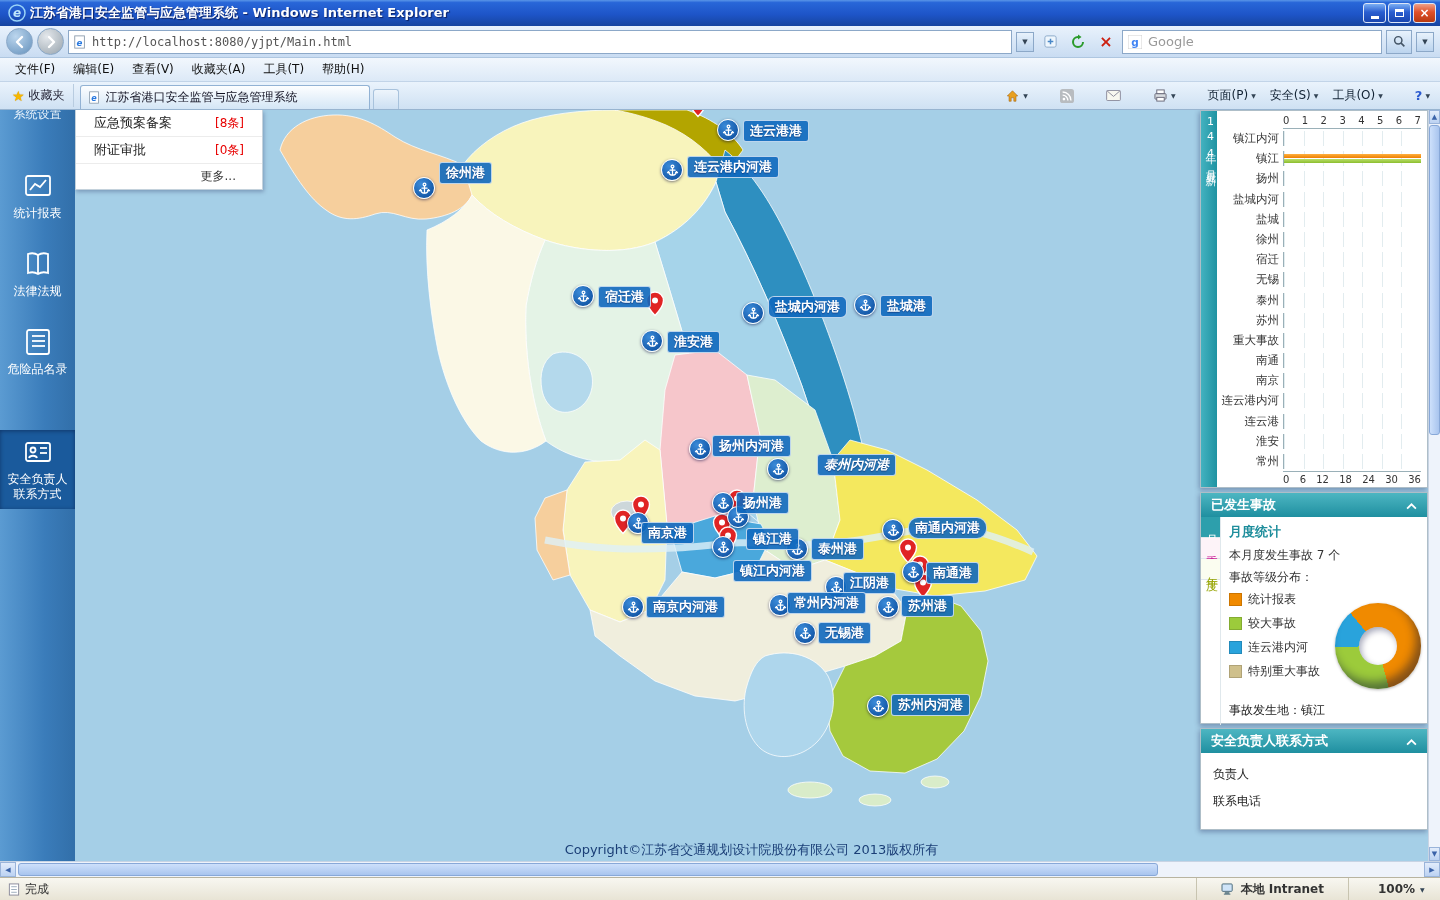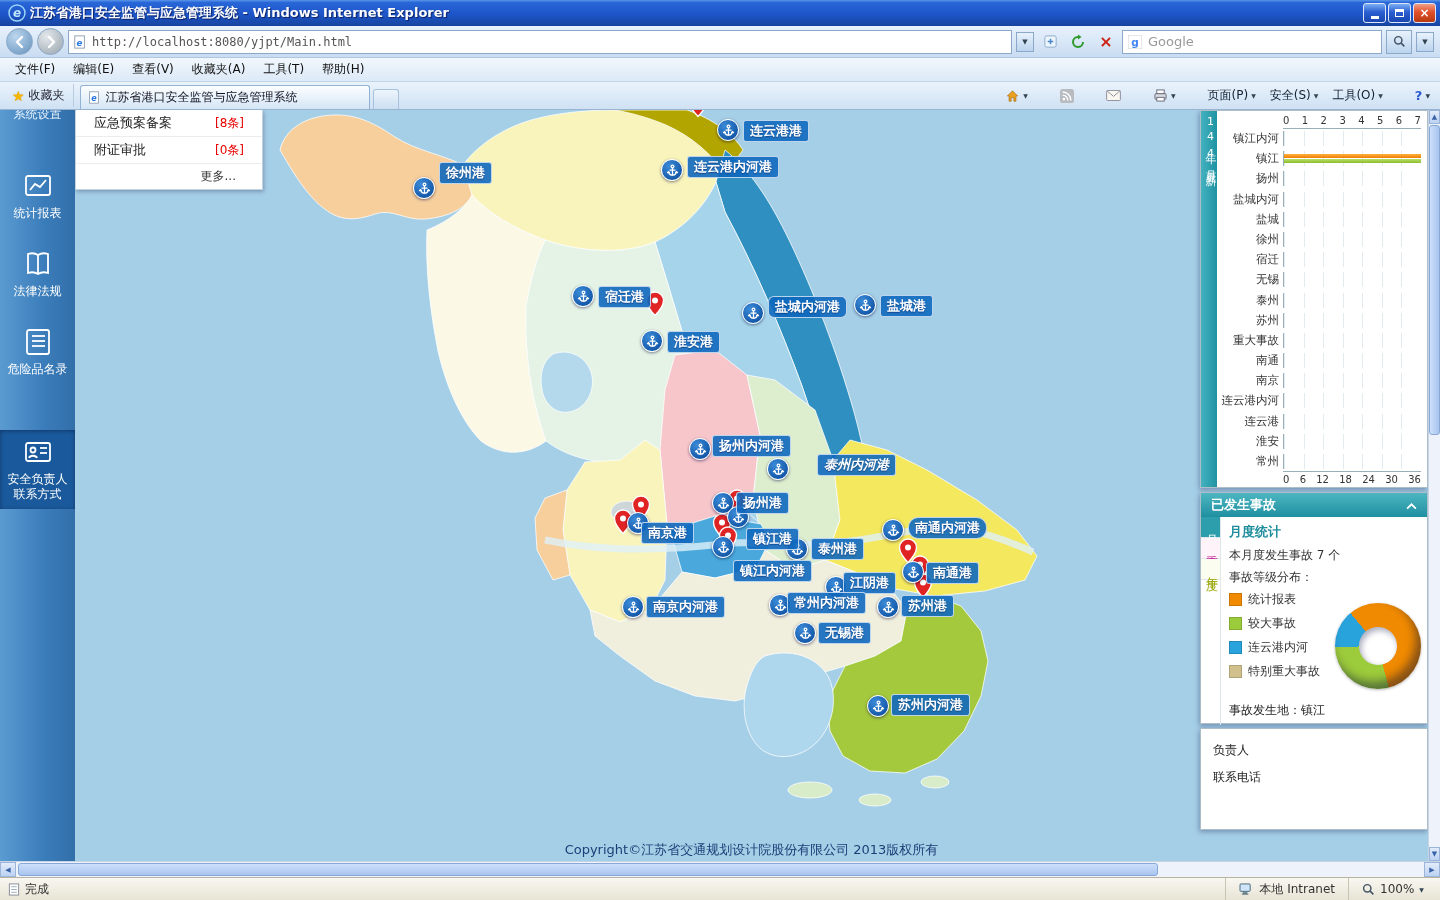--- a/index.html
+++ b/index.html
@@ -124,21 +124,21 @@
   .scroll-arrow{height:14px;background:linear-gradient(180deg,#e2ecfb,#bcd2f2);border:1px solid #9ab4da;color:#3a62a8;font-size:7px;display:flex;align-items:center;justify-content:center;flex:none;}
   .v-thumb{height:310px;margin:1px 0;background:linear-gradient(90deg,#cde0fb,#a8c4ee);border:1px solid #88a8d8;border-radius:3px;}
   .hscroll{height:16px;flex:none;background:#eef3fb;border-top:1px solid #c8d4e4;display:flex;align-items:stretch;}
   .scroll-arrow.h{width:16px;height:auto;}
   .h-thumb{width:1140px;margin:1px 2px;background:linear-gradient(180deg,#cde0fb,#a8c4ee);border:1px solid #88a8d8;border-radius:3px;}
   .hscroll-corner{width:12px;margin-left:auto;background:#eef3fb;}
 
   
   .statusbar{height:23px;flex:none;background:linear-gradient(180deg,#f8f7f1,#e8e4d5);border-top:1px solid #b8b4a0;display:flex;align-items:center;font-size:12px;color:#333;}
   .status-left{flex:1;display:flex;align-items:center;gap:5px;padding:0 8px;}
-  .status-cell{display:flex;align-items:center;gap:5px;padding:0 13px;border-left:1px solid #c8c4b0;height:100%;}
+  .status-cell{display:flex;align-items:center;gap:5px;padding:0 24px;border-left:1px solid #c8c4b0;height:100%;font-weight:bold;}
   .zoom-cell{width:92px;}
 </style>
 </head>
 <body>
 
 <div class="window">
 
   <div class="titlebar">
     <svg class="ie-logo" viewBox="0 0 18 18">
         <circle cx="9" cy="9" r="8" fill="none" stroke="#9ad4f8" stroke-width="1.5"></circle>
@@ -798,20 +798,26 @@
                   <span>特别重大事故</span>
                 </div>
               </div>
             <div class="donut" id="donut" style="background: conic-gradient(from -40deg, rgb(240, 138, 0) 0deg, rgb(240, 138, 0) 205.714deg, rgb(156, 203, 59) 205.714deg, rgb(156, 203, 59) 308.571deg, rgb(41, 163, 220) 308.571deg, rgb(41, 163, 220) 360deg);"></div>
             <div class="acc-location">事故发生地：镇江</div>
           </div>
         </div>
       </div>
 
       <div class="rpanel contact-panel">
+        <div class="rpanel-header">
+          <span>安全负责人联系方式</span>
+          <span class="chev"><svg viewBox="0 0 10 6" width="11" height="7">
+                <polyline points="1,5 5,1 9,5" fill="none" stroke="#fff" stroke-width="1.6"></polyline>
+              </svg></span>
+        </div>
         <div class="contact-body" id="contact-rows">
             <div class="contact-row">负责人</div>
             <div class="contact-row">联系电话</div>
           </div>
       </div>
 
       <div class="copyright">Copyright©江苏省交通规划设计院股份有限公司 2013版权所有</div>
     </div>
 
     <div class="vscroll">

